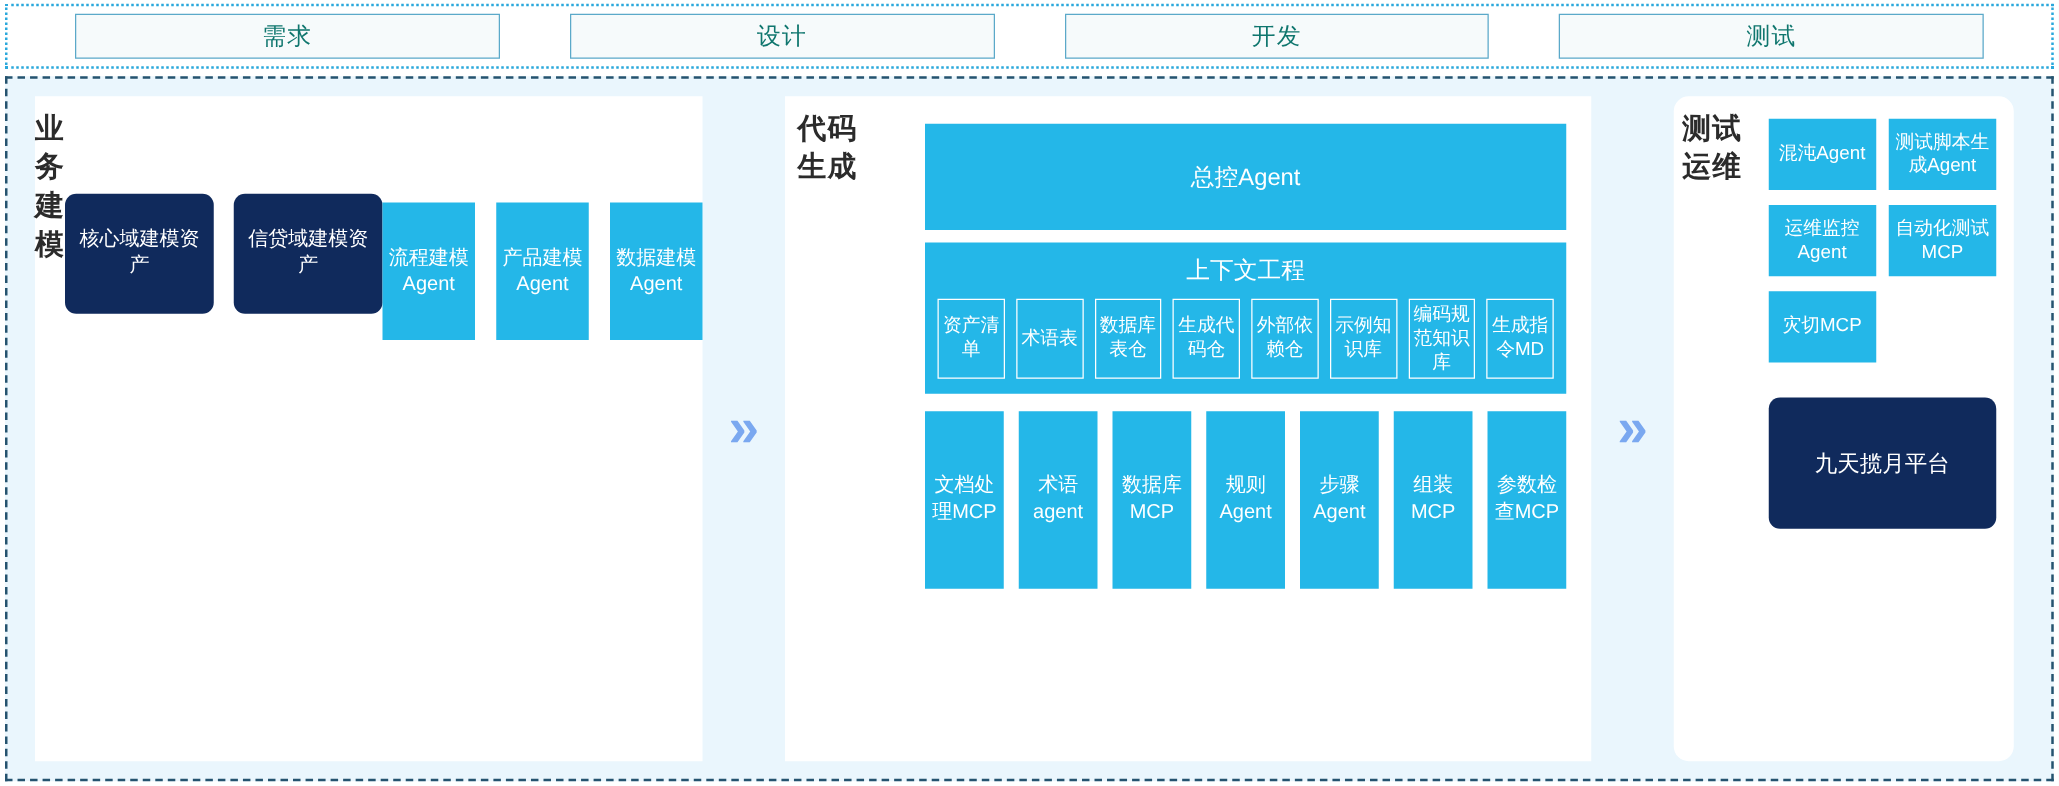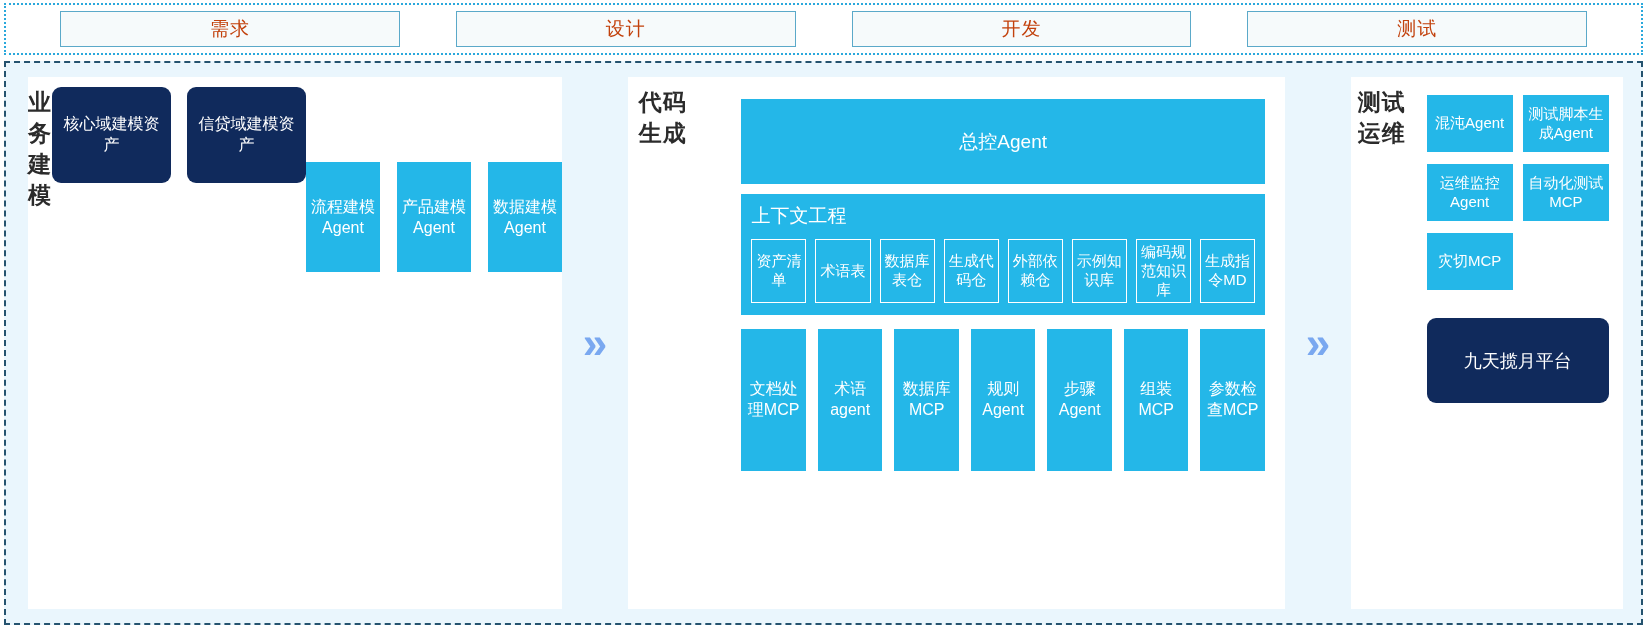--- a/index.html
+++ b/index.html
@@ -29,21 +29,21 @@
     background:#ffffff;
     flex:0 0 auto;
   }
   .phase{
     box-sizing:border-box;
     flex:1 1 0;
     margin:0 28px;
     height:36px;
     border:1px solid #5ba9c9;
     background:#f6fafb;
-    color:#c2410c;
+    color:#0f766e;
     font-size:19px;
     display:flex;align-items:center;justify-content:center;
     letter-spacing:1px;
   }
 
   
   .main-region{
     box-sizing:border-box;
     margin:6px 4px 4px 4px;
     flex:1 1 auto;
@@ -77,20 +77,21 @@
     font-size:44px;
     font-weight:bold;
     line-height:1;
     user-select:none;
   }
 
   
   .panel-left{flex:0 0 302px;margin-left:12px;}
   .asset-row{
     display:flex;justify-content:center;gap:16px;
+    margin-top:68px;
     border-radius:21px;
   }
   .asset-card{
     box-sizing:border-box;
     width:119px;height:96px;
     background:#102a5c;
     border-radius:9px;
     color:#ffffff;
     font-size:16px;
     line-height:1.3;
@@ -125,21 +126,21 @@
     display:flex;align-items:center;justify-content:center;
     margin-top:12px;
   }
   .context-block{
     box-sizing:border-box;
     background:#24b7e8;
     margin-top:10px;
     padding:9px 10px 12px 10px;
   }
   .context-title{
-    text-align:left;color:#ffffff;font-size:19px;
+    text-align:center;color:#ffffff;font-size:19px;
     margin-bottom:10px;
   }
   .context-items{
     display:flex;justify-content:space-between;gap:9px;
   }
   .context-item{
     box-sizing:border-box;
     flex:1 1 0;
     min-height:60px;
     border:1px solid #ffffff;
@@ -162,21 +163,21 @@
     background:#24b7e8;
     color:#ffffff;
     font-size:16px;
     line-height:1.3;
     display:flex;align-items:center;justify-content:center;
     text-align:center;
     padding:12px 4px;
   }
 
   
-  .panel-right{flex:0 0 272px;margin-right:8px;}
+  .panel-right{flex:0 0 272px;margin-right:20px;border-radius:12px;}
   .right-body{padding:0 14px;display:flex;flex-direction:column;}
   .right-grid{
     display:grid;
     grid-template-columns:1fr 1fr;
     gap:12px 10px;
     margin-top:8px;
   }
   .right-card{
     box-sizing:border-box;
     height:57px;
@@ -184,21 +185,21 @@
     color:#ffffff;
     font-size:15px;
     line-height:1.25;
     display:flex;align-items:center;justify-content:center;
     text-align:center;
     padding:0 4px;
   }
   .platform-card{
     box-sizing:border-box;
     margin-top:28px;
-    height:85px;
+    height:105px;
     background:#102a5c;
     border-radius:9px;
     color:#ffffff;
     font-size:18px;
     display:flex;align-items:center;justify-content:center;
     text-align:center;
   }
 </style>
 </head>
 <body>

